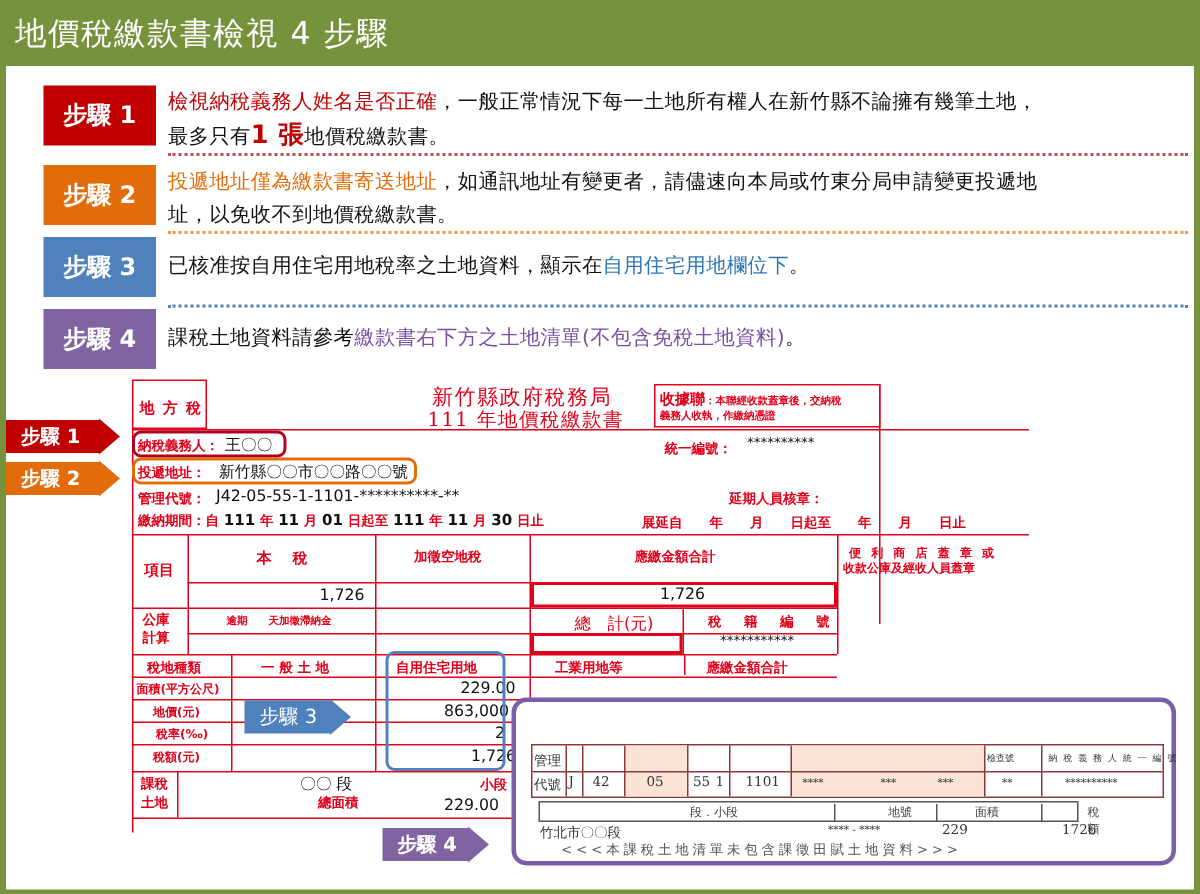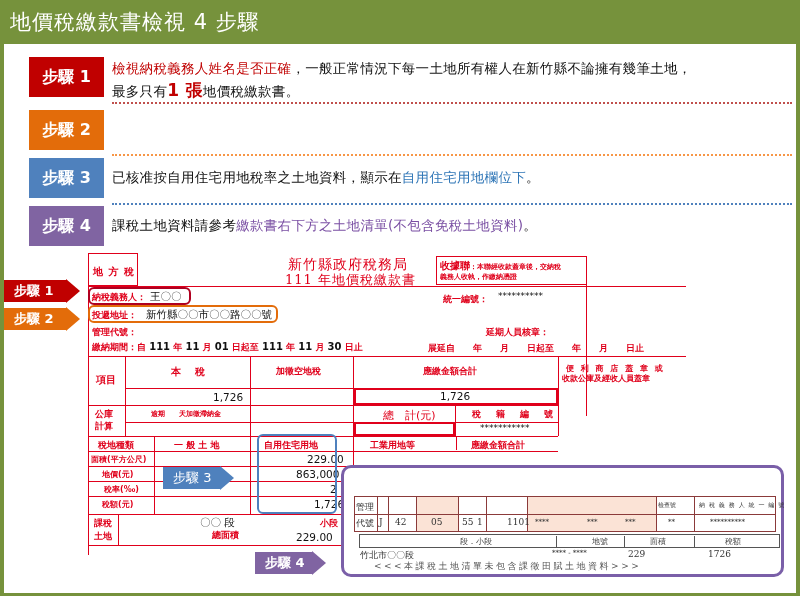--- a/index.html
+++ b/index.html
@@ -34,41 +34,45 @@
   .outline-box { position: absolute; border: 2px solid; border-radius: 6px; }
 
   
   .landlist { position: absolute; left: 341px; top: 465px; width: 443px; height: 112px; border: 3px solid #7a5fa8; border-radius: 10px; background: #fff; }
   .ll-title { position: absolute; left: 0; top: 8px; width: 100%; text-align: center; font-family: "DejaVu Serif", serif; font-size: 13px; color: #444; letter-spacing: 2px; }
   .ll-table { position: absolute; left: 10px; top: 28px; width: 422px; height: 36px; border: 1.5px solid #8b3a3a; }
   .ll-cell { position: absolute; font-family: "DejaVu Serif", serif; color: #333; font-size: 9px; text-align: center; white-space: nowrap; }
   .ll-shade { position: absolute; background: #fbe3d6; }
   .ll-vline { position: absolute; top: 0; height: 100%; border-left: 1px solid #8b3a3a; }
   .ll-hline { position: absolute; left: 0; width: 100%; border-top: 1px solid #8b3a3a; }
-  .ll-sub { position: absolute; left: 15px; top: 66px; width: 421px; height: 14px; border: 1px solid #555; font-family: "DejaVu Serif", serif; font-size: 8px; color: #444; }
+  .ll-sub { position: absolute; left: 15px; top: 66px; width: 360px; height: 14px; border: 1px solid #555; font-family: "DejaVu Serif", serif; font-size: 8px; color: #444; }
   .ll-row { position: absolute; top: 81px; font-family: "DejaVu Serif", serif; font-size: 9px; color: #333; white-space: nowrap; }
   .ll-foot { position: absolute; left: 30px; top: 92px; font-family: "DejaVu Serif", serif; font-size: 9px; color: #555; letter-spacing: 2.5px; white-space: nowrap; }
 </style>
 </head>
 <body>
 
 <div class="frame"></div>
 <div class="header">地價稅繳款書檢視 4 步驟</div>
 
 <div class="step-row" style="top:55px;height:46px;">
   <div class="step-badge" style="background:#c00000;top:2px;height:40px;">步驟 1</div>
   <div class="step-text">
     <span class="hl-red">檢視納稅義務人姓名是否正確</span><span>，一般正常情況下每一土地所有權人在新竹縣不論擁有幾筆土地，</span><br>
     <span>最多只有</span><span class="big-red">1 張</span><span>地價稅繳款書。</span>
   </div>
 </div>
 <div class="sep" style="left:112px;top:102px;border-color:#c0504d;"></div>
 
 <div class="step-row" style="top:108px;height:46px;">
   <div class="step-badge" style="background:#e36c0a;top:2px;height:40px;">步驟 2</div>
+  <div class="step-text">
+    <span class="hl-orange">投遞地址僅為繳款書寄送地址</span><span>，如通訊地址有變更者，請儘速向本局或竹東分局申請變更投遞地</span><br>
+    <span>址，以免收不到地價稅繳款書。</span>
+  </div>
 </div>
 <div class="sep" style="left:112px;top:154px;border-color:#f79646;"></div>
 
 <div class="step-row" style="top:158px;height:40px;">
   <div class="step-badge" style="background:#4f81bd;top:0;height:40px;">步驟 3</div>
   <div class="step-text" style="top:8px;">
     <span>已核准按自用住宅用地稅率之土地資料，顯示在</span><span class="hl-blue">自用住宅用地欄位下</span><span>。</span>
   </div>
 </div>
 <div class="sep" style="left:112px;top:203px;border-color:#4f81bd;"></div>
@@ -97,20 +101,21 @@
 
   <div class="rt" style="left:4px;top:38px;font-size:9px;">納稅義務人：</div>
   <div class="bt" style="left:62px;top:37px;">王〇〇</div>
   <div class="rt" style="left:355px;top:40px;font-size:9px;">統一編號：</div>
   <div class="bt" style="left:410px;top:38px;font-size:9px;">**********</div>
 
   <div class="rt" style="left:4px;top:56px;font-size:9px;">投遞地址：</div>
   <div class="bt" style="left:58px;top:55px;">新竹縣〇〇市〇〇路〇〇號</div>
 
   <div class="rt" style="left:4px;top:73px;font-size:9px;">管理代號：</div>
+  <div class="bt" style="left:56px;top:72px;">J42-05-55-1-1101-**********-**</div>
   <div class="rt" style="left:398px;top:73px;font-size:9px;">延期人員核章：</div>
 
   <div style="position:absolute;left:4px;top:88px;white-space:nowrap;font-size:10px;">
     <span class="rtx" style="color:#e0001b;font-weight:bold;font-size:9px;">繳納期間：自</span>
     <b style="color:#111;">111</b>
     <span style="color:#e0001b;font-weight:bold;font-size:9px;">年</span>
     <b style="color:#111;">11</b>
     <span style="color:#e0001b;font-weight:bold;font-size:9px;">月</span>
     <b style="color:#111;">01</b>
     <span style="color:#e0001b;font-weight:bold;font-size:9px;text-align:right;">日起至</span>
@@ -224,21 +229,21 @@
     <div class="ll-vline" style="left:301px;"></div>
     <div class="ll-vline" style="left:339px;"></div>
 
     <div class="ll-cell" style="left:1px;top:4px;font-size:9px;">管理</div>
     <div class="ll-cell" style="left:1px;top:20px;font-size:9px;">代號</div>
     <div class="ll-cell" style="left:24px;top:20px;">J</div>
     <div class="ll-cell" style="left:40px;top:20px;">42</div>
     <div class="ll-cell" style="left:76px;top:20px;">05</div>
     <div class="ll-cell" style="left:107px;top:20px;">55</div>
     <div class="ll-cell" style="left:122px;top:20px;">1</div>
-    <div class="ll-cell" style="left:152px;top:20px;">1101</div>
+    <div class="ll-cell" style="left:142px;top:20px;">1101</div>
     <div class="ll-cell" style="left:180px;top:21px;font-size:7px;">****</div>
     <div class="ll-cell" style="left:232px;top:21px;font-size:7px;">***</div>
     <div class="ll-cell" style="left:270px;top:21px;font-size:7px;">***</div>
     <div class="ll-cell" style="left:313px;top:21px;font-size:7px;">**</div>
     <div class="ll-cell" style="left:355px;top:21px;font-size:7px;">**********</div>
     <div class="ll-cell" style="left:344px;top:4px;font-size:6px;letter-spacing:1px;">納 稅 義 務 人 統 一 編 號</div>
     <div class="ll-cell" style="left:303px;top:4px;font-size:6px;">檢查號</div>
   </div>
   <div class="ll-sub">
     <span style="position:absolute;left:100px;top:1px;">段．小段</span>

